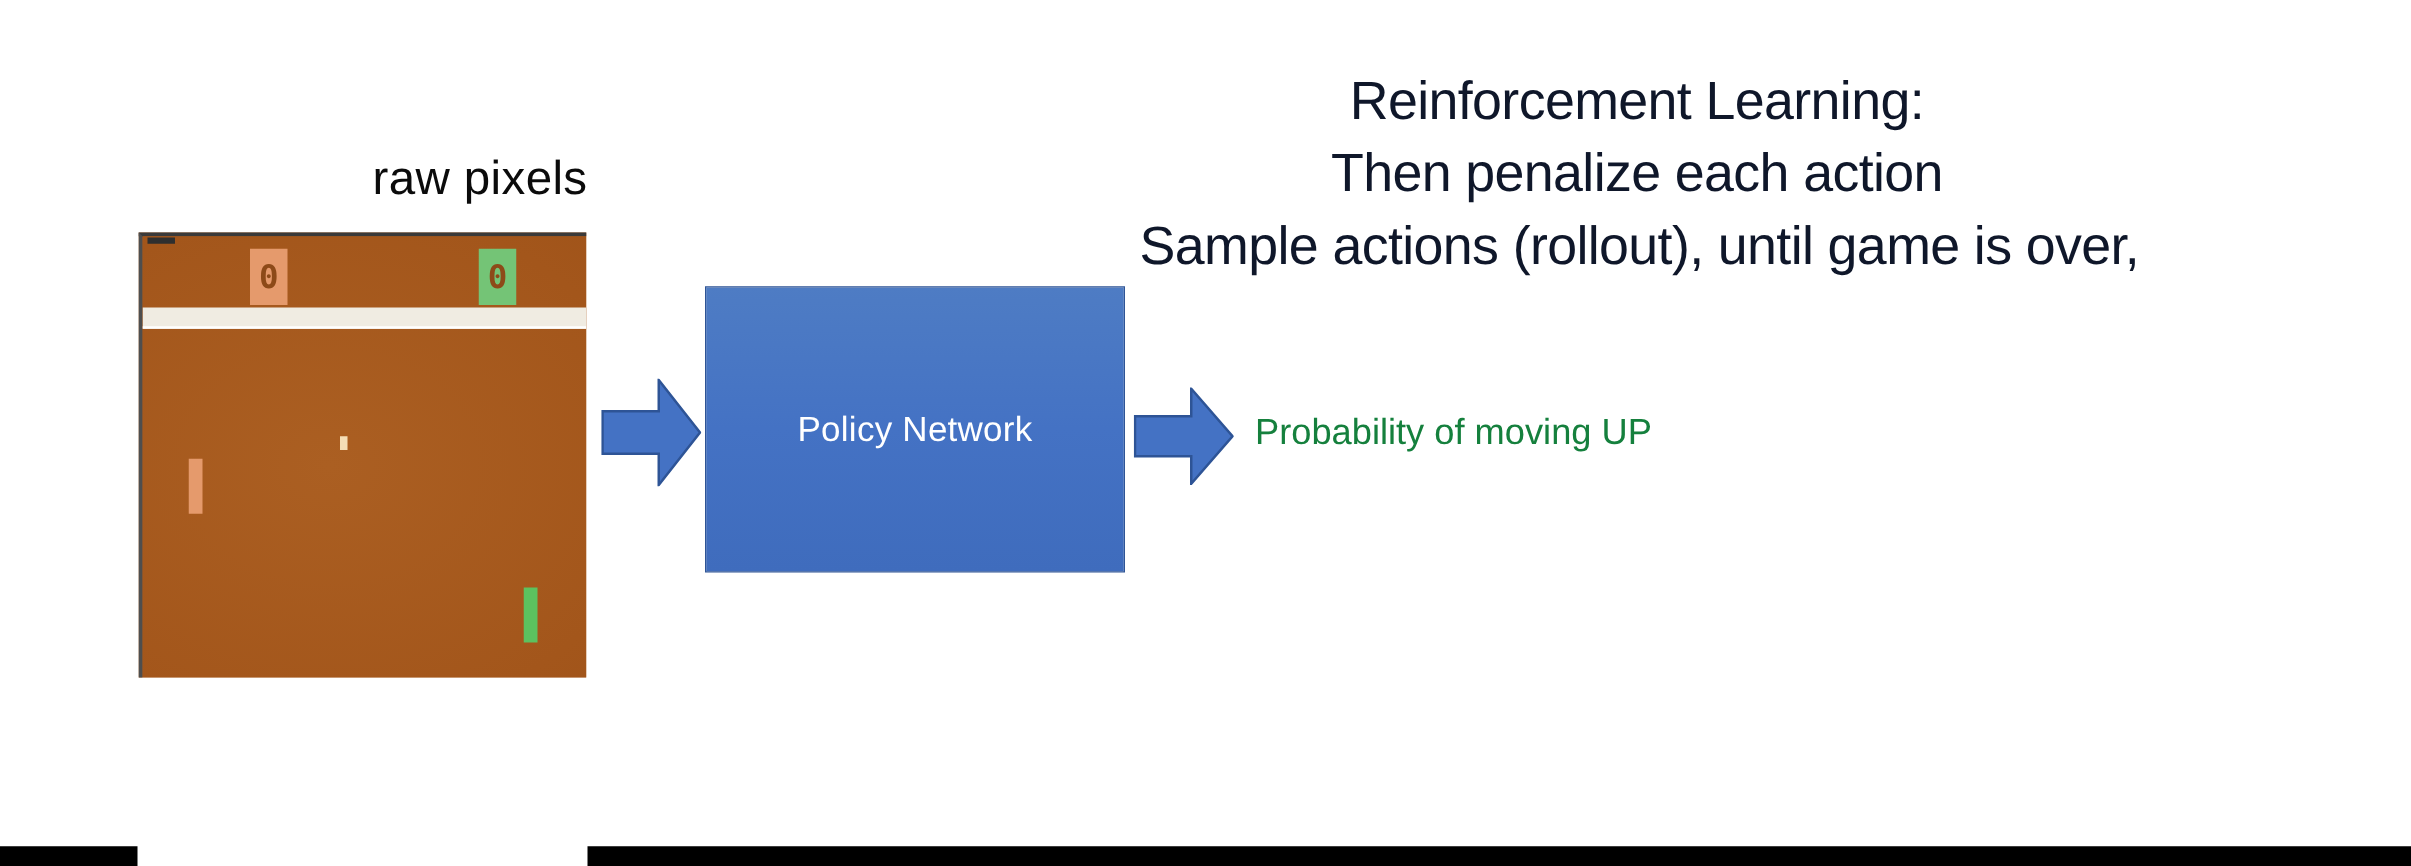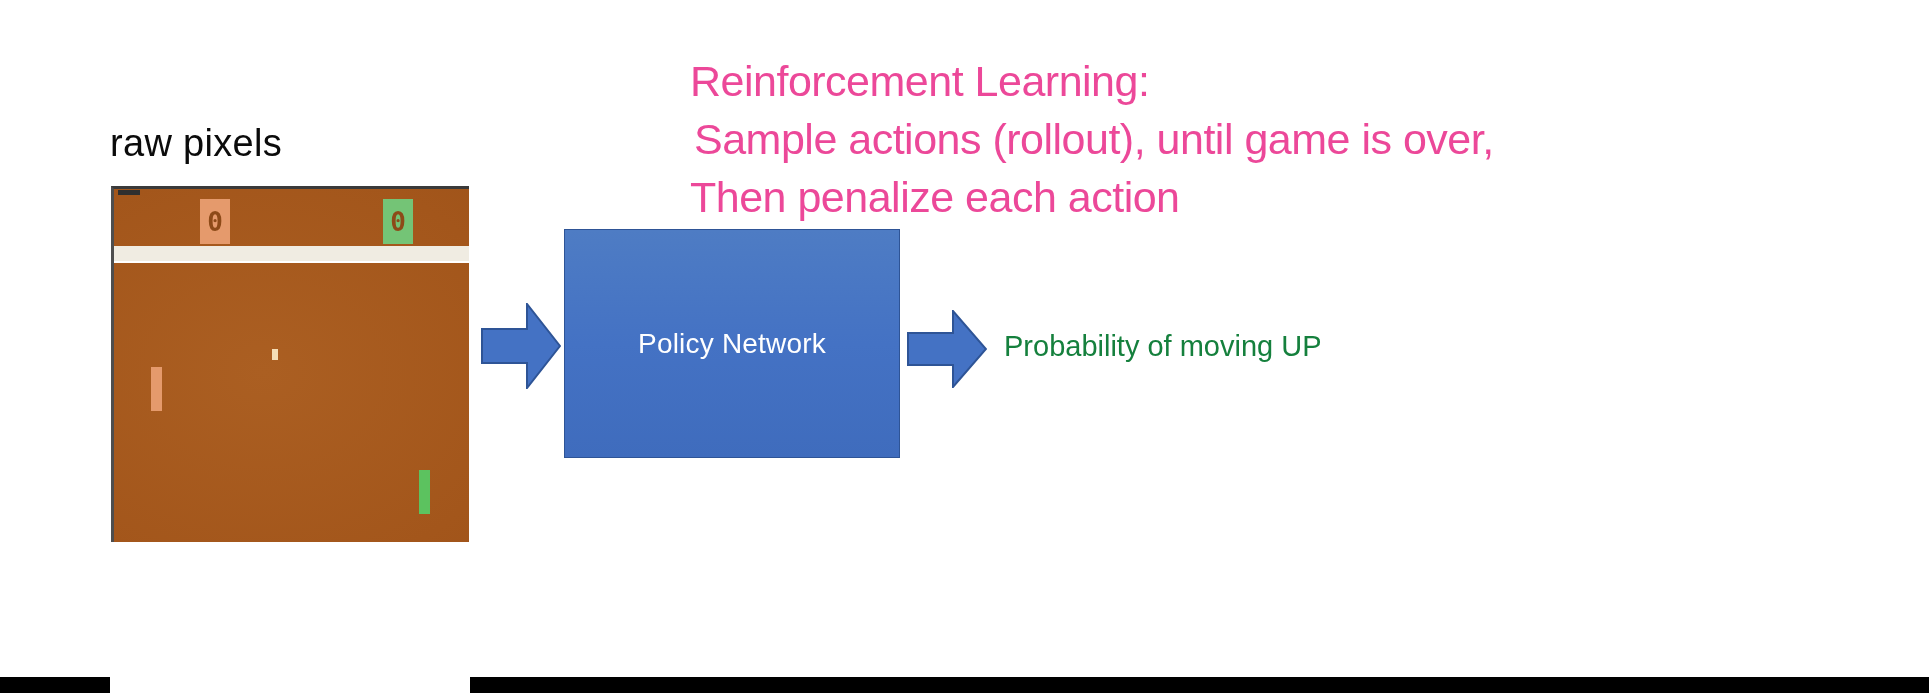--- a/index.html
+++ b/index.html
@@ -21,41 +21,41 @@
     height: 693px;
     background: #ffffff;
   }
 
   
   .title-block {
     position: absolute;
     left: 700px;
     top: 52px;
     width: 1229px;
-    text-align: left;
-    color: #ec4899;
+    text-align: center;
+    color: #0f172a;
     font-family: "Liberation Sans", sans-serif;
     font-size: 43px;
     line-height: 58px;
     font-weight: 400;
     letter-spacing: -0.5px;
     white-space: nowrap;
   }
   .title-line { display: block; }
   .title-line-1 { margin-left: -10px; }
   .title-line-2 { margin-left: -6px; }
   .title-line-3 { margin-left: -10px; }
 
   
   .raw-pixels-label {
     position: absolute;
     left: 110px;
     top: 122px;
     width: 360px;
-    text-align: left;
+    text-align: right;
     font-family: "Liberation Sans", sans-serif;
     font-size: 38px;
     color: #0b0b0b;
     letter-spacing: 0.3px;
   }
 
   
   .game-screen {
     position: absolute;
     left: 111px;
@@ -206,22 +206,22 @@
   .black-bar-left { left: 0; width: 110px; }
   .black-bar-right { left: 470px; width: 1459px; }
 </style>
 </head>
 <body>
 
 <div class="stage">
 
   <div class="title-block">
     <span class="title-line title-line-1">Reinforcement Learning:</span>
+    <span class="title-line title-line-3">Then penalize each action</span>
     <span class="title-line title-line-2">Sample actions (rollout), until game is over,</span>
-    <span class="title-line title-line-3">Then penalize each action</span>
   </div>
 
   <div class="raw-pixels-label">raw pixels</div>
 
   <div class="game-screen">
     <div class="game-inner">
       <div class="corner-tick"></div>
       <div class="score score-left">0</div>
       <div class="score score-right">0</div>
       <div class="divider-line"></div>

